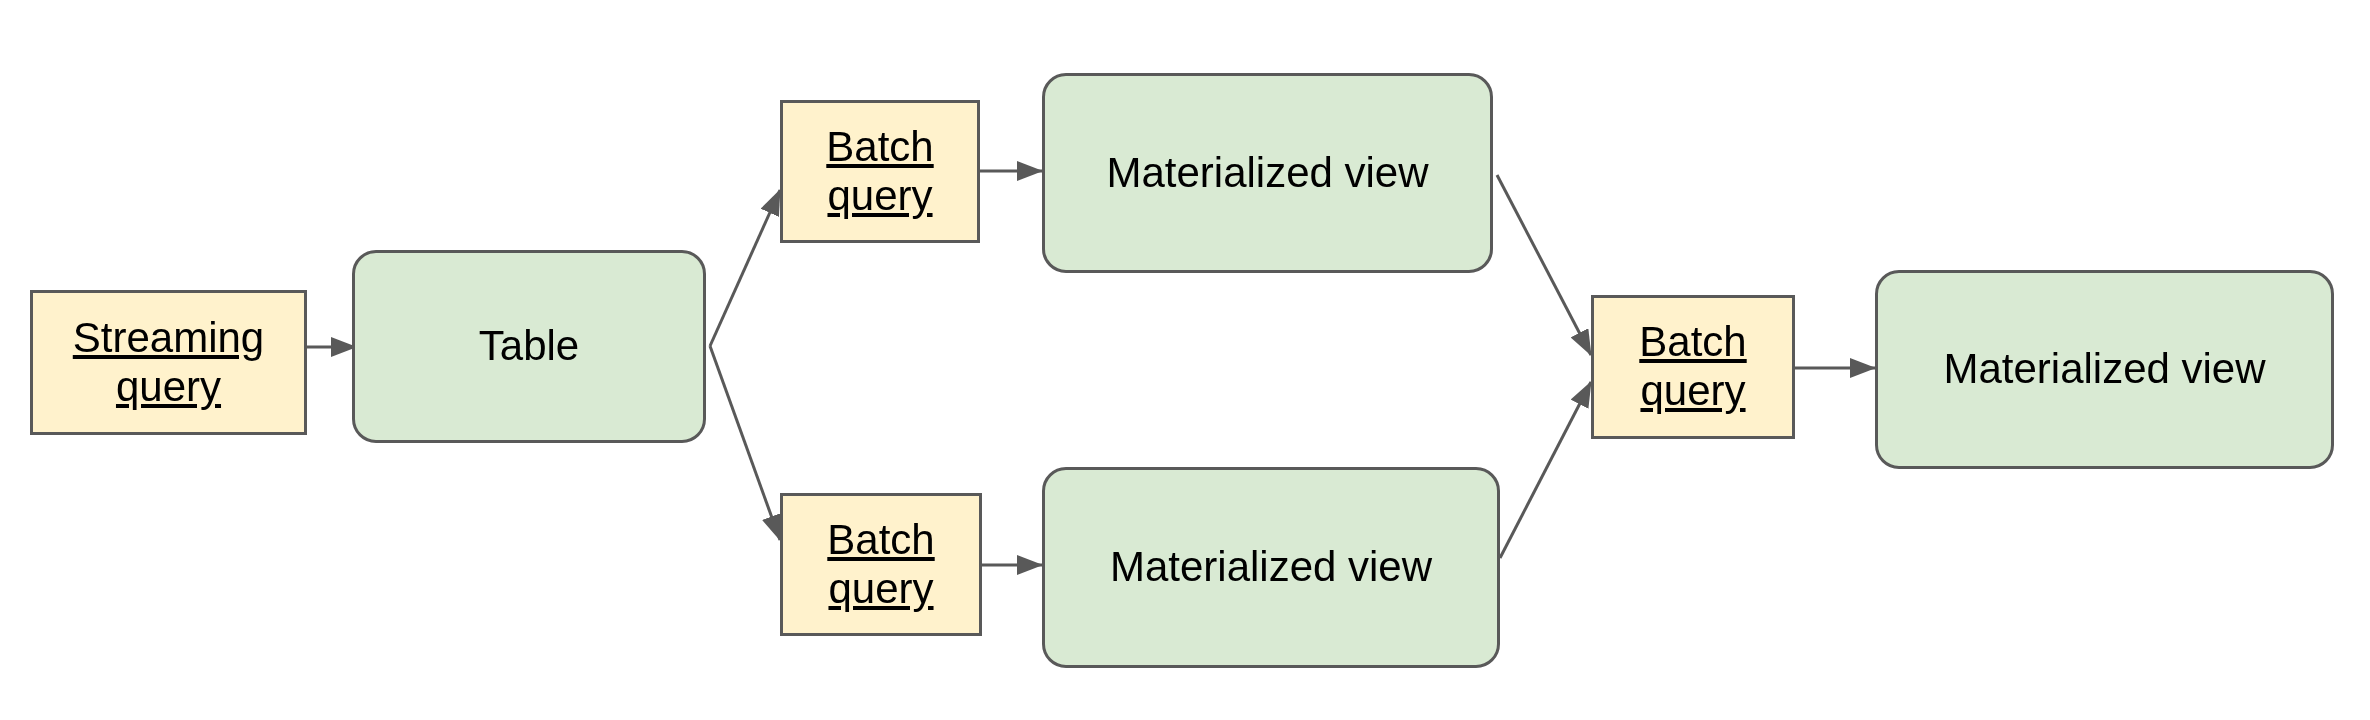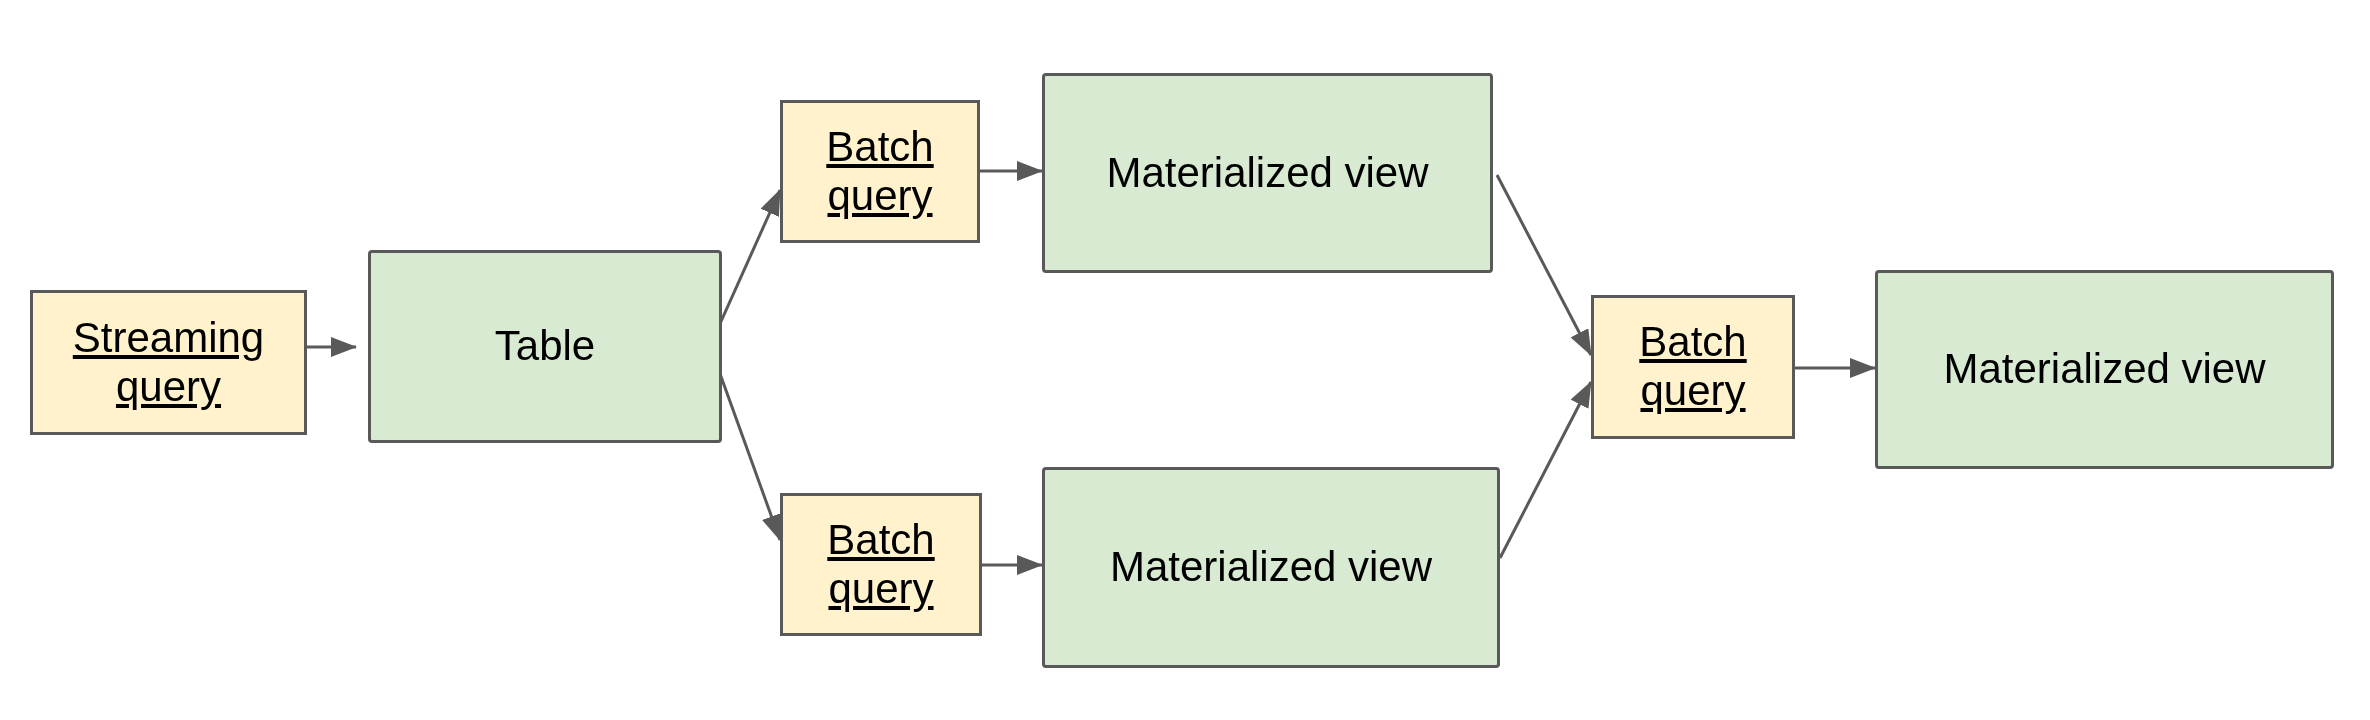--- a/index.html
+++ b/index.html
@@ -37,25 +37,25 @@
     z-index: 2;
     padding: 4px 10px;
   }
   .node.query {
     background: #fff2cc; 
     border-radius: 0;
     text-decoration: underline;
   }
   .node.store {
     background: #d9ead3; 
-    border-radius: 4px;
+    border-radius: 24px;
   }
   
   #n-streaming-query      { left: 30px;   top: 290px; width: 277px; height: 145px; }
-  #n-table                { left: 368px;  top: 250px; width: 354px; height: 193px; }
+  #n-table                { left: 352px;  top: 250px; width: 354px; height: 193px; }
   #n-batch-query-top      { left: 780px;  top: 100px; width: 200px; height: 143px; }
   #n-materialized-view-top{ left: 1042px; top: 73px;  width: 451px; height: 200px; }
   #n-batch-query-bottom   { left: 780px;  top: 493px; width: 202px; height: 143px; }
   #n-materialized-view-bottom { left: 1042px; top: 467px; width: 458px; height: 201px; }
   #n-batch-query-right    { left: 1591px; top: 295px; width: 204px; height: 144px; }
   #n-materialized-view-right  { left: 1875px; top: 270px; width: 459px; height: 199px; }
 </style>
 </head>
 <body>
 

